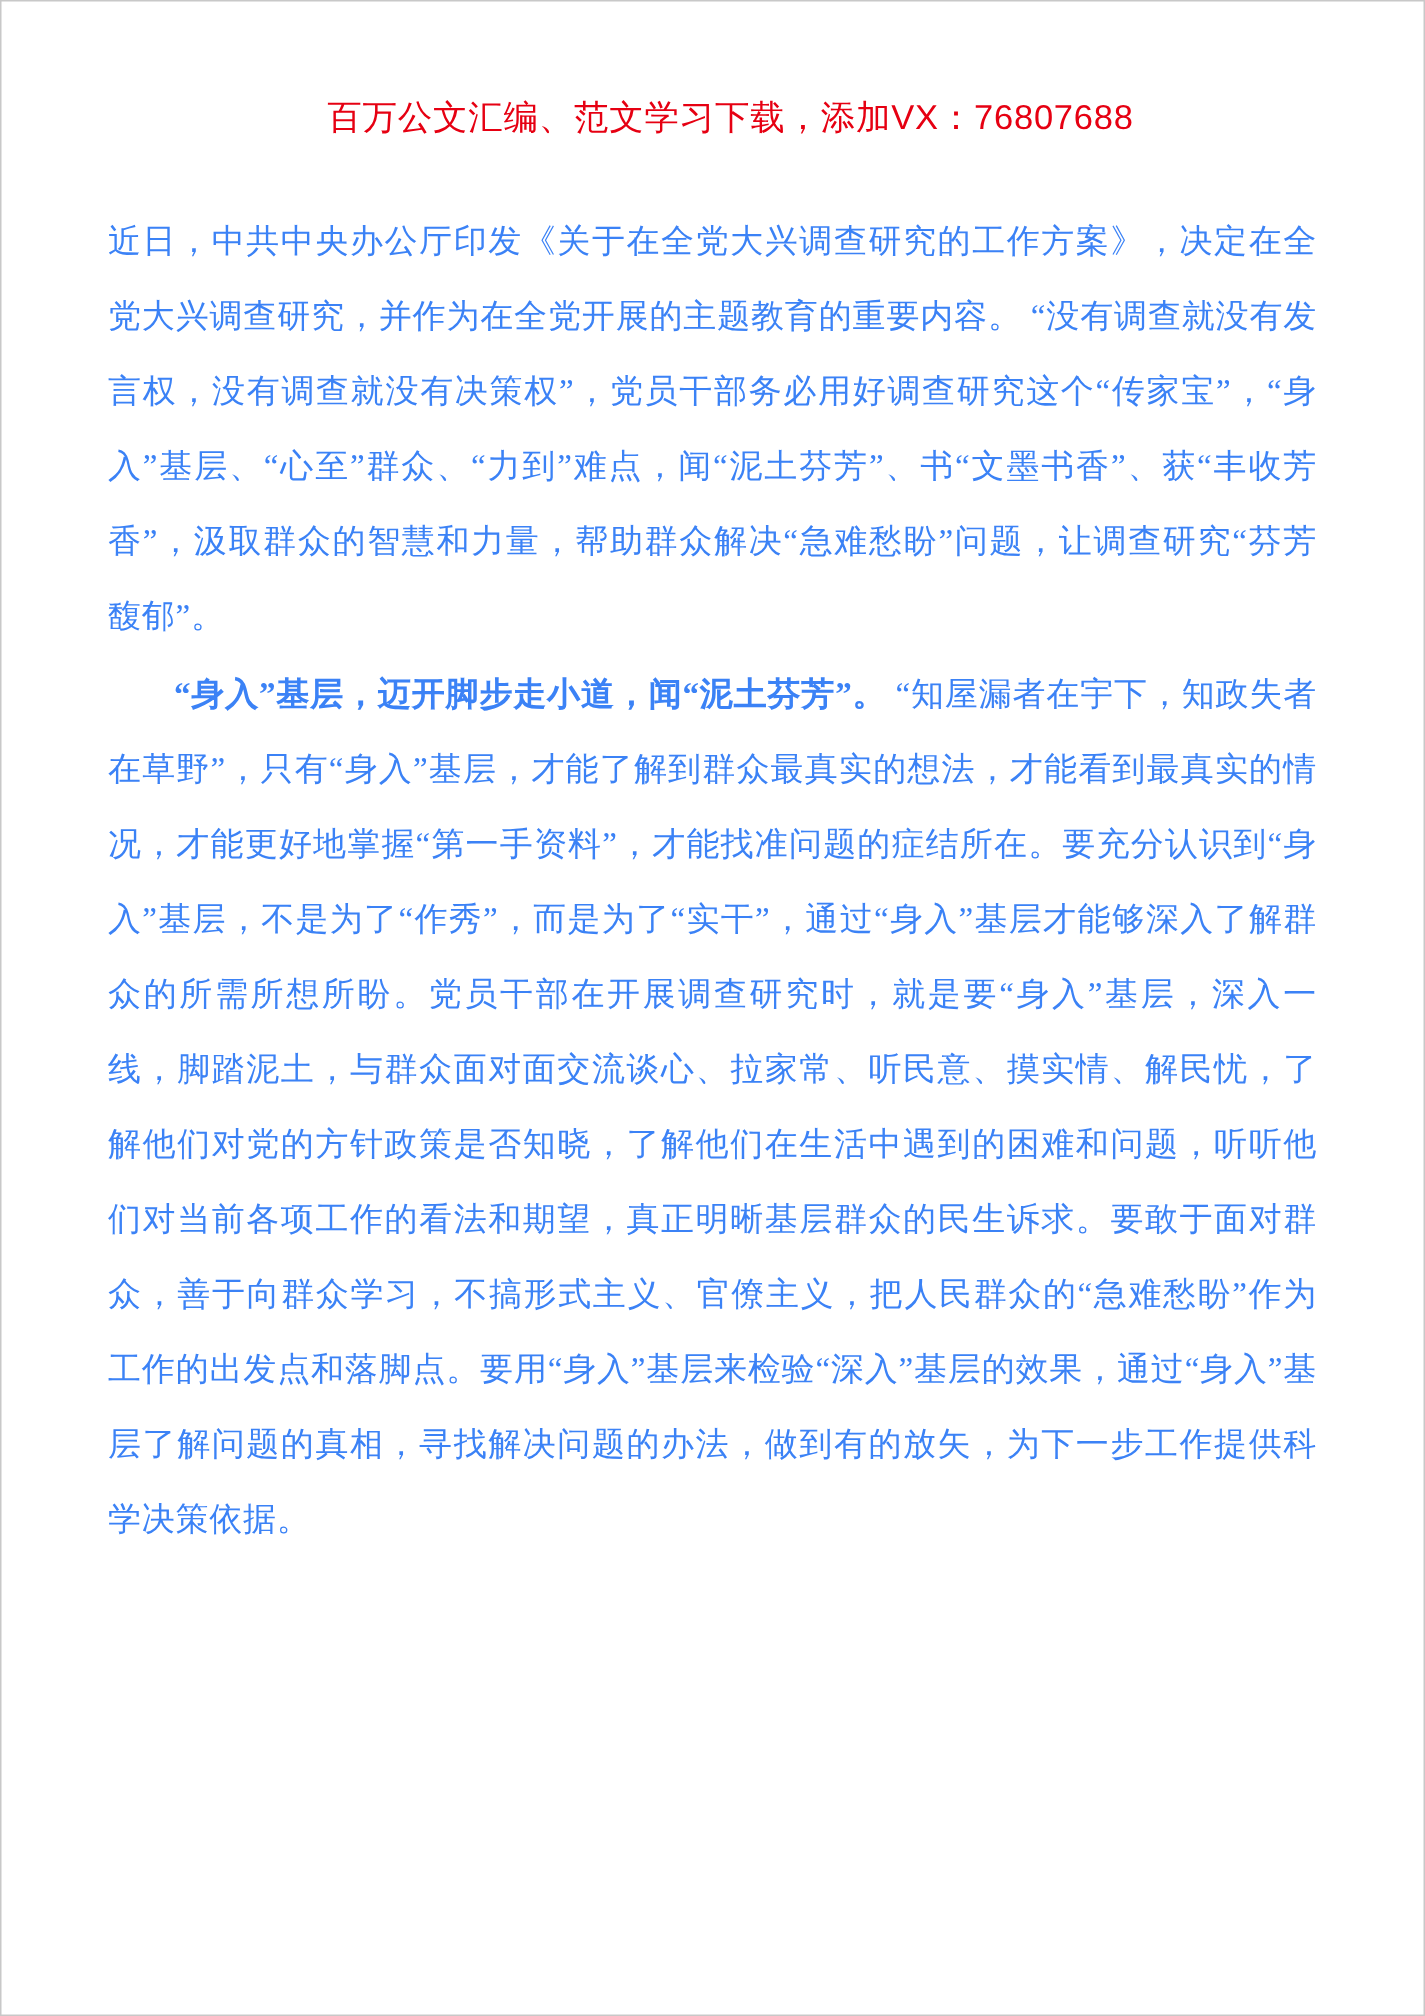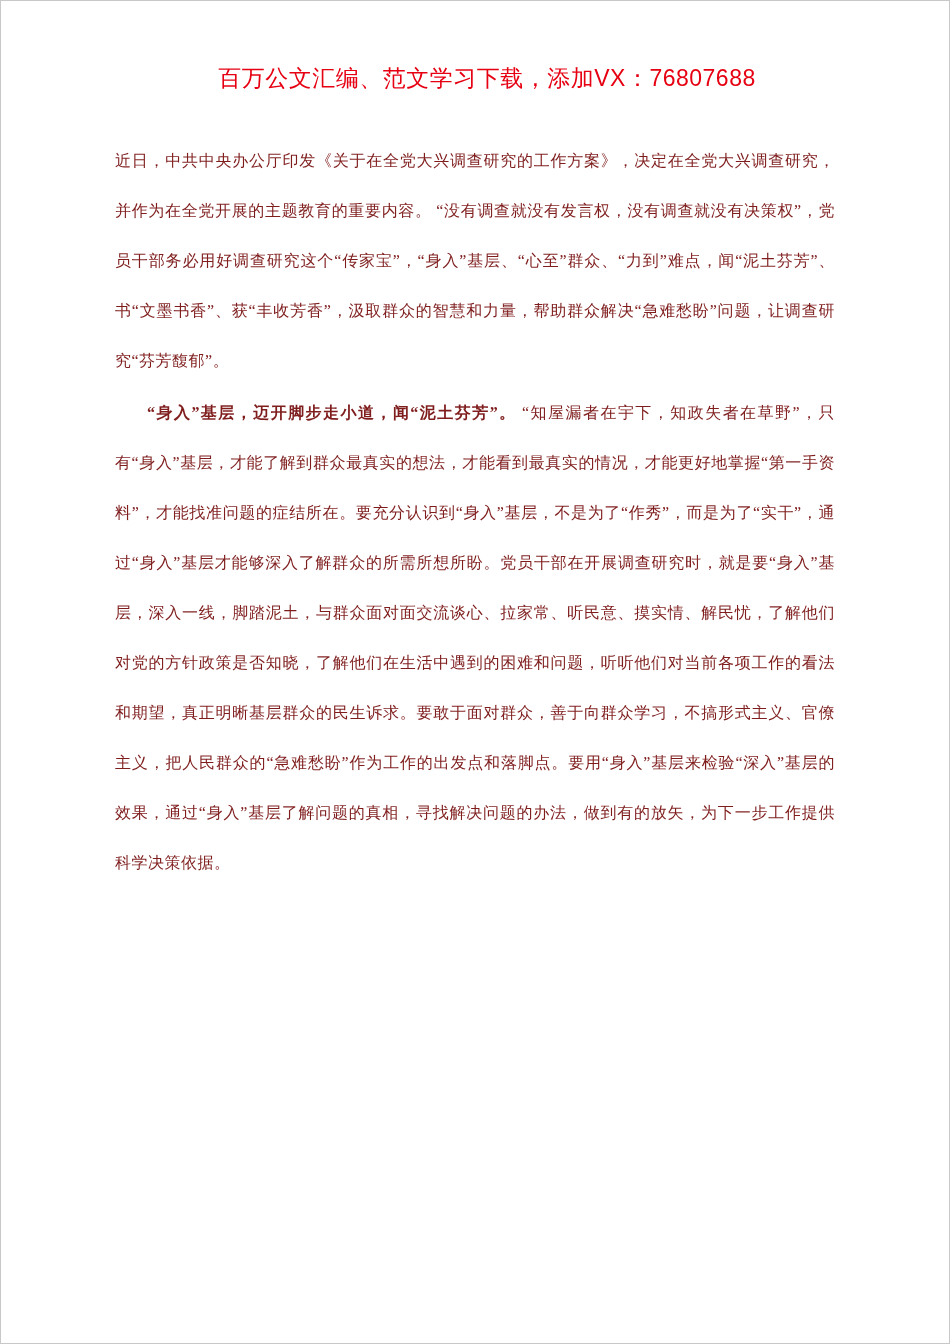--- a/index.html
+++ b/index.html
@@ -25,23 +25,23 @@
     color: #e60012;
     font-size: 23px;
     font-weight: 400;
     letter-spacing: 0.5px;
     font-family: "Liberation Sans", "DejaVu Sans", sans-serif;
     padding-left: 24px;
   }
 
   .content {
     margin-top: 42px;
-    padding: 0 114px;
-    color: #7f1d1d;
-    font-size: 16px;
+    padding: 0 71px;
+    color: #3b82f6;
+    font-size: 22px;
     line-height: 50px;
     text-align: justify;
     letter-spacing: 0.5px;
   }
 
   .para {
     margin: 0 0 2px 0;
     word-break: break-all;
   }
 

